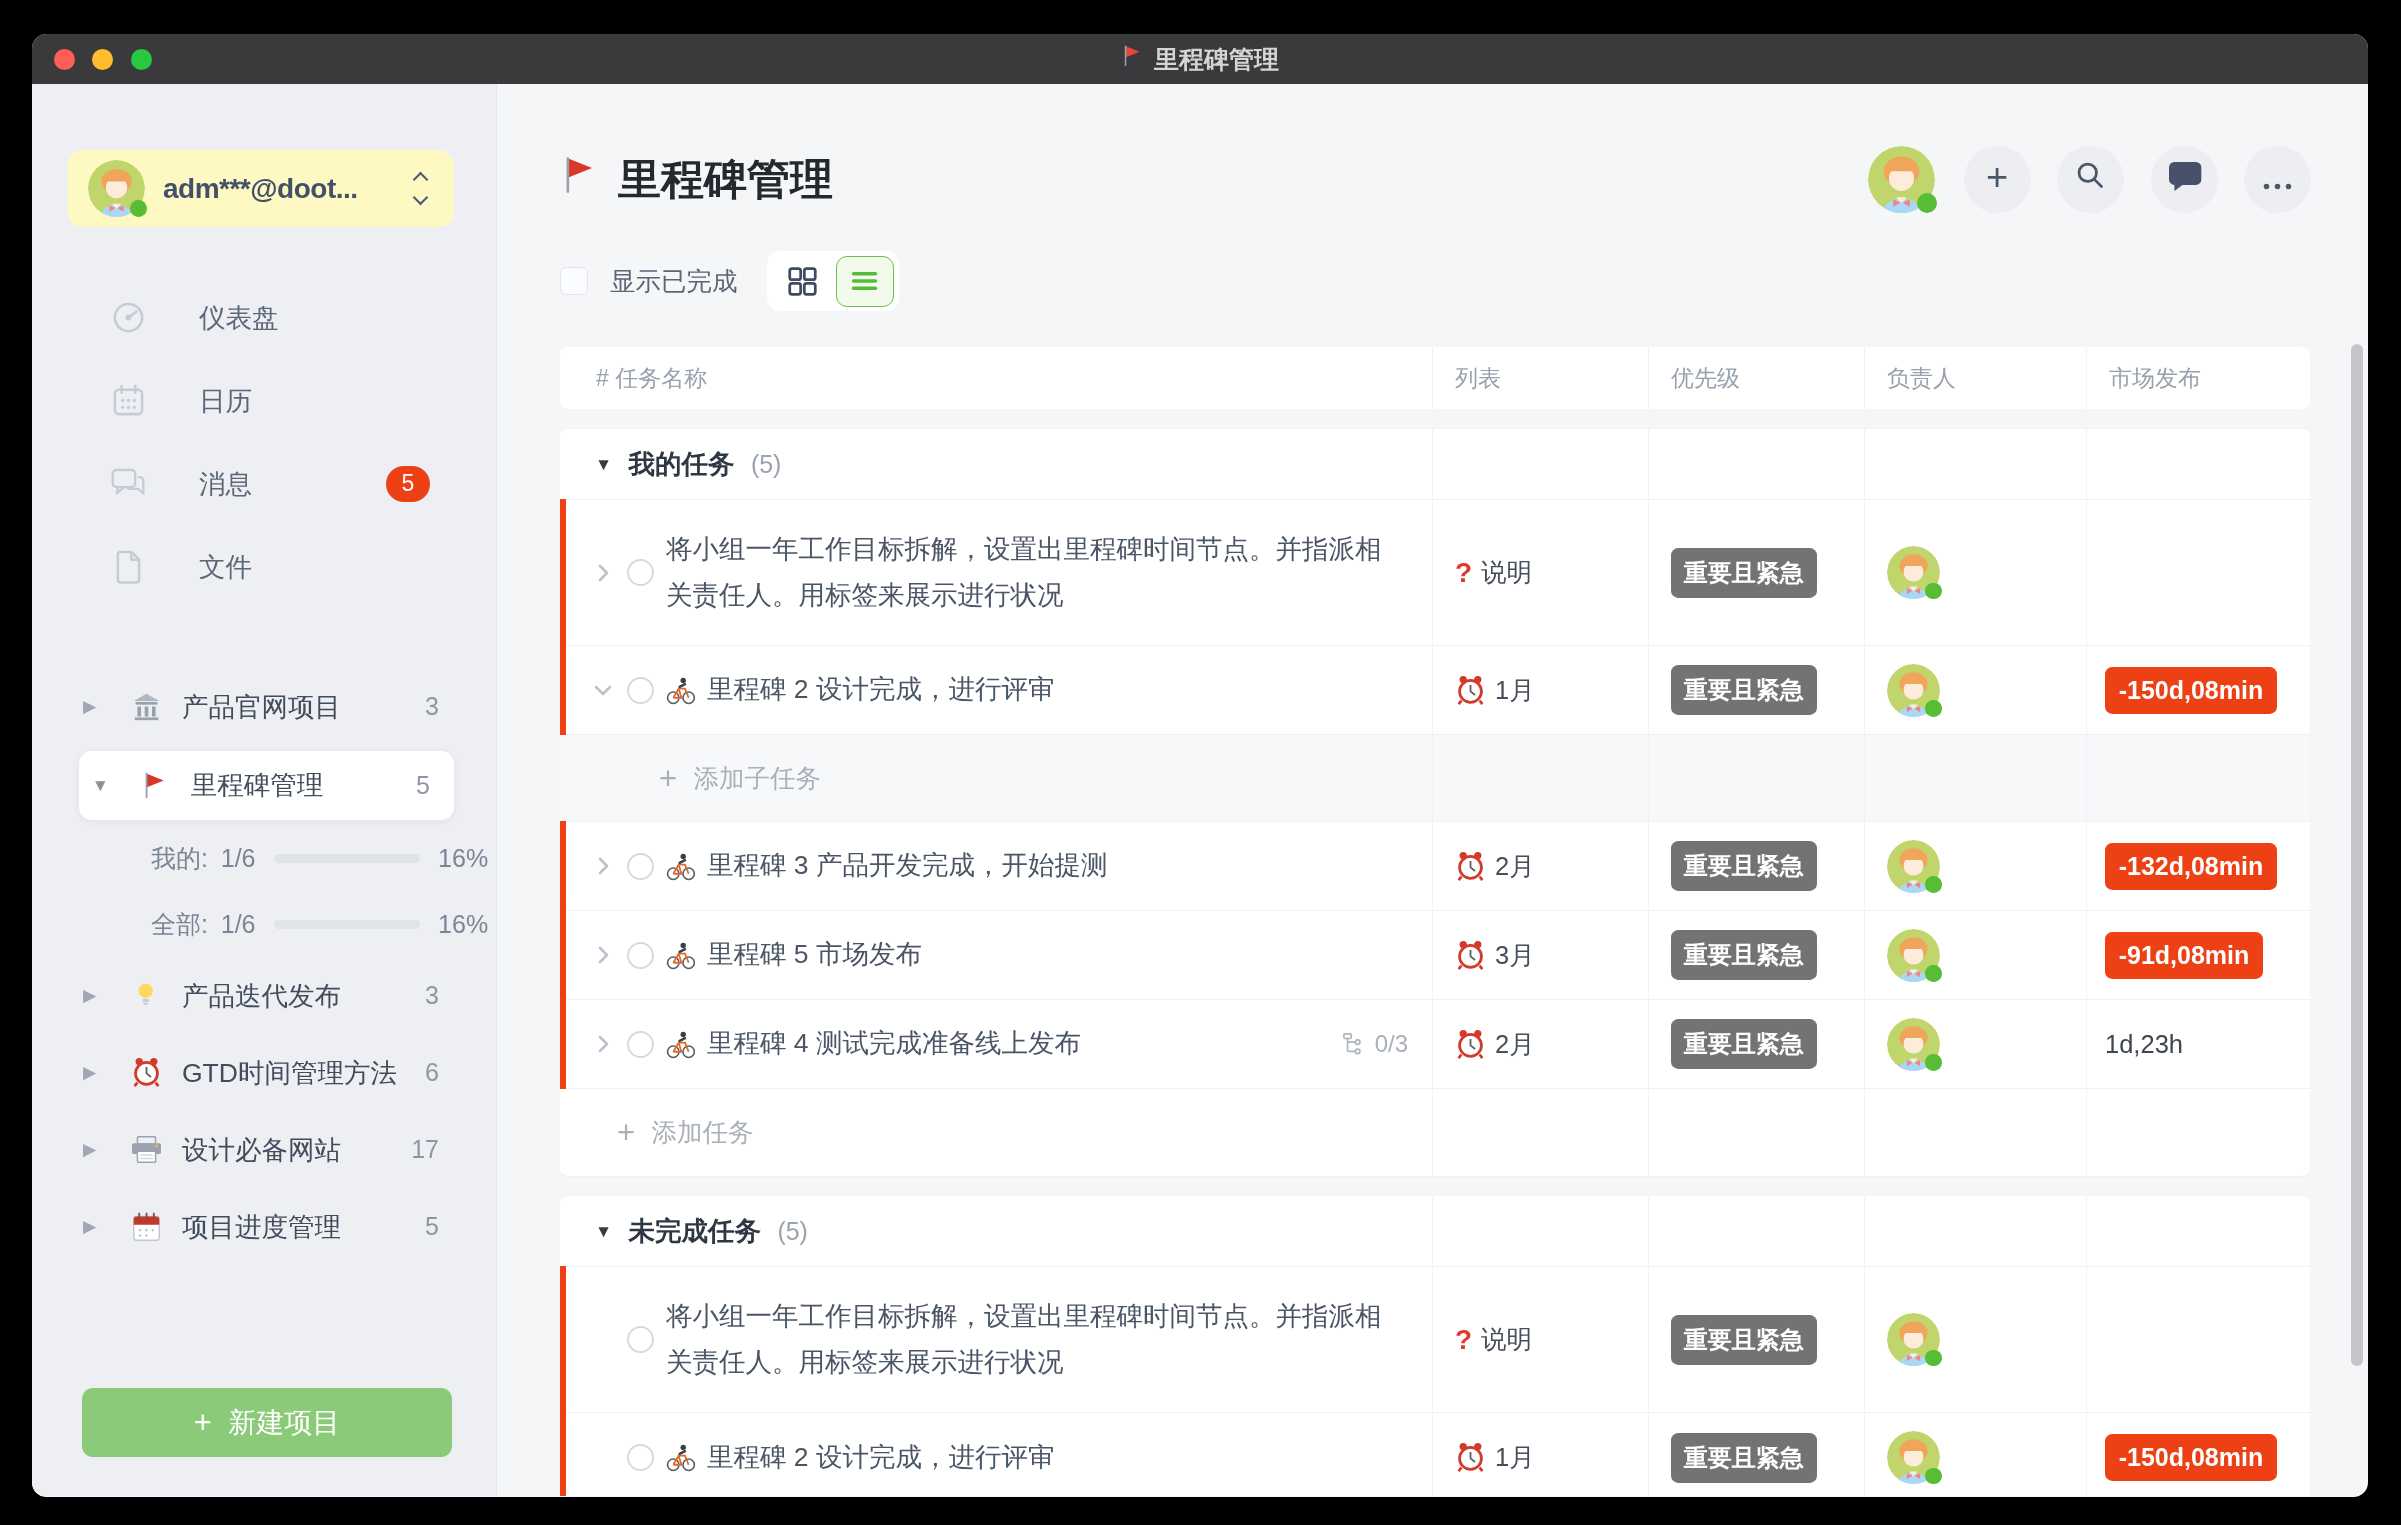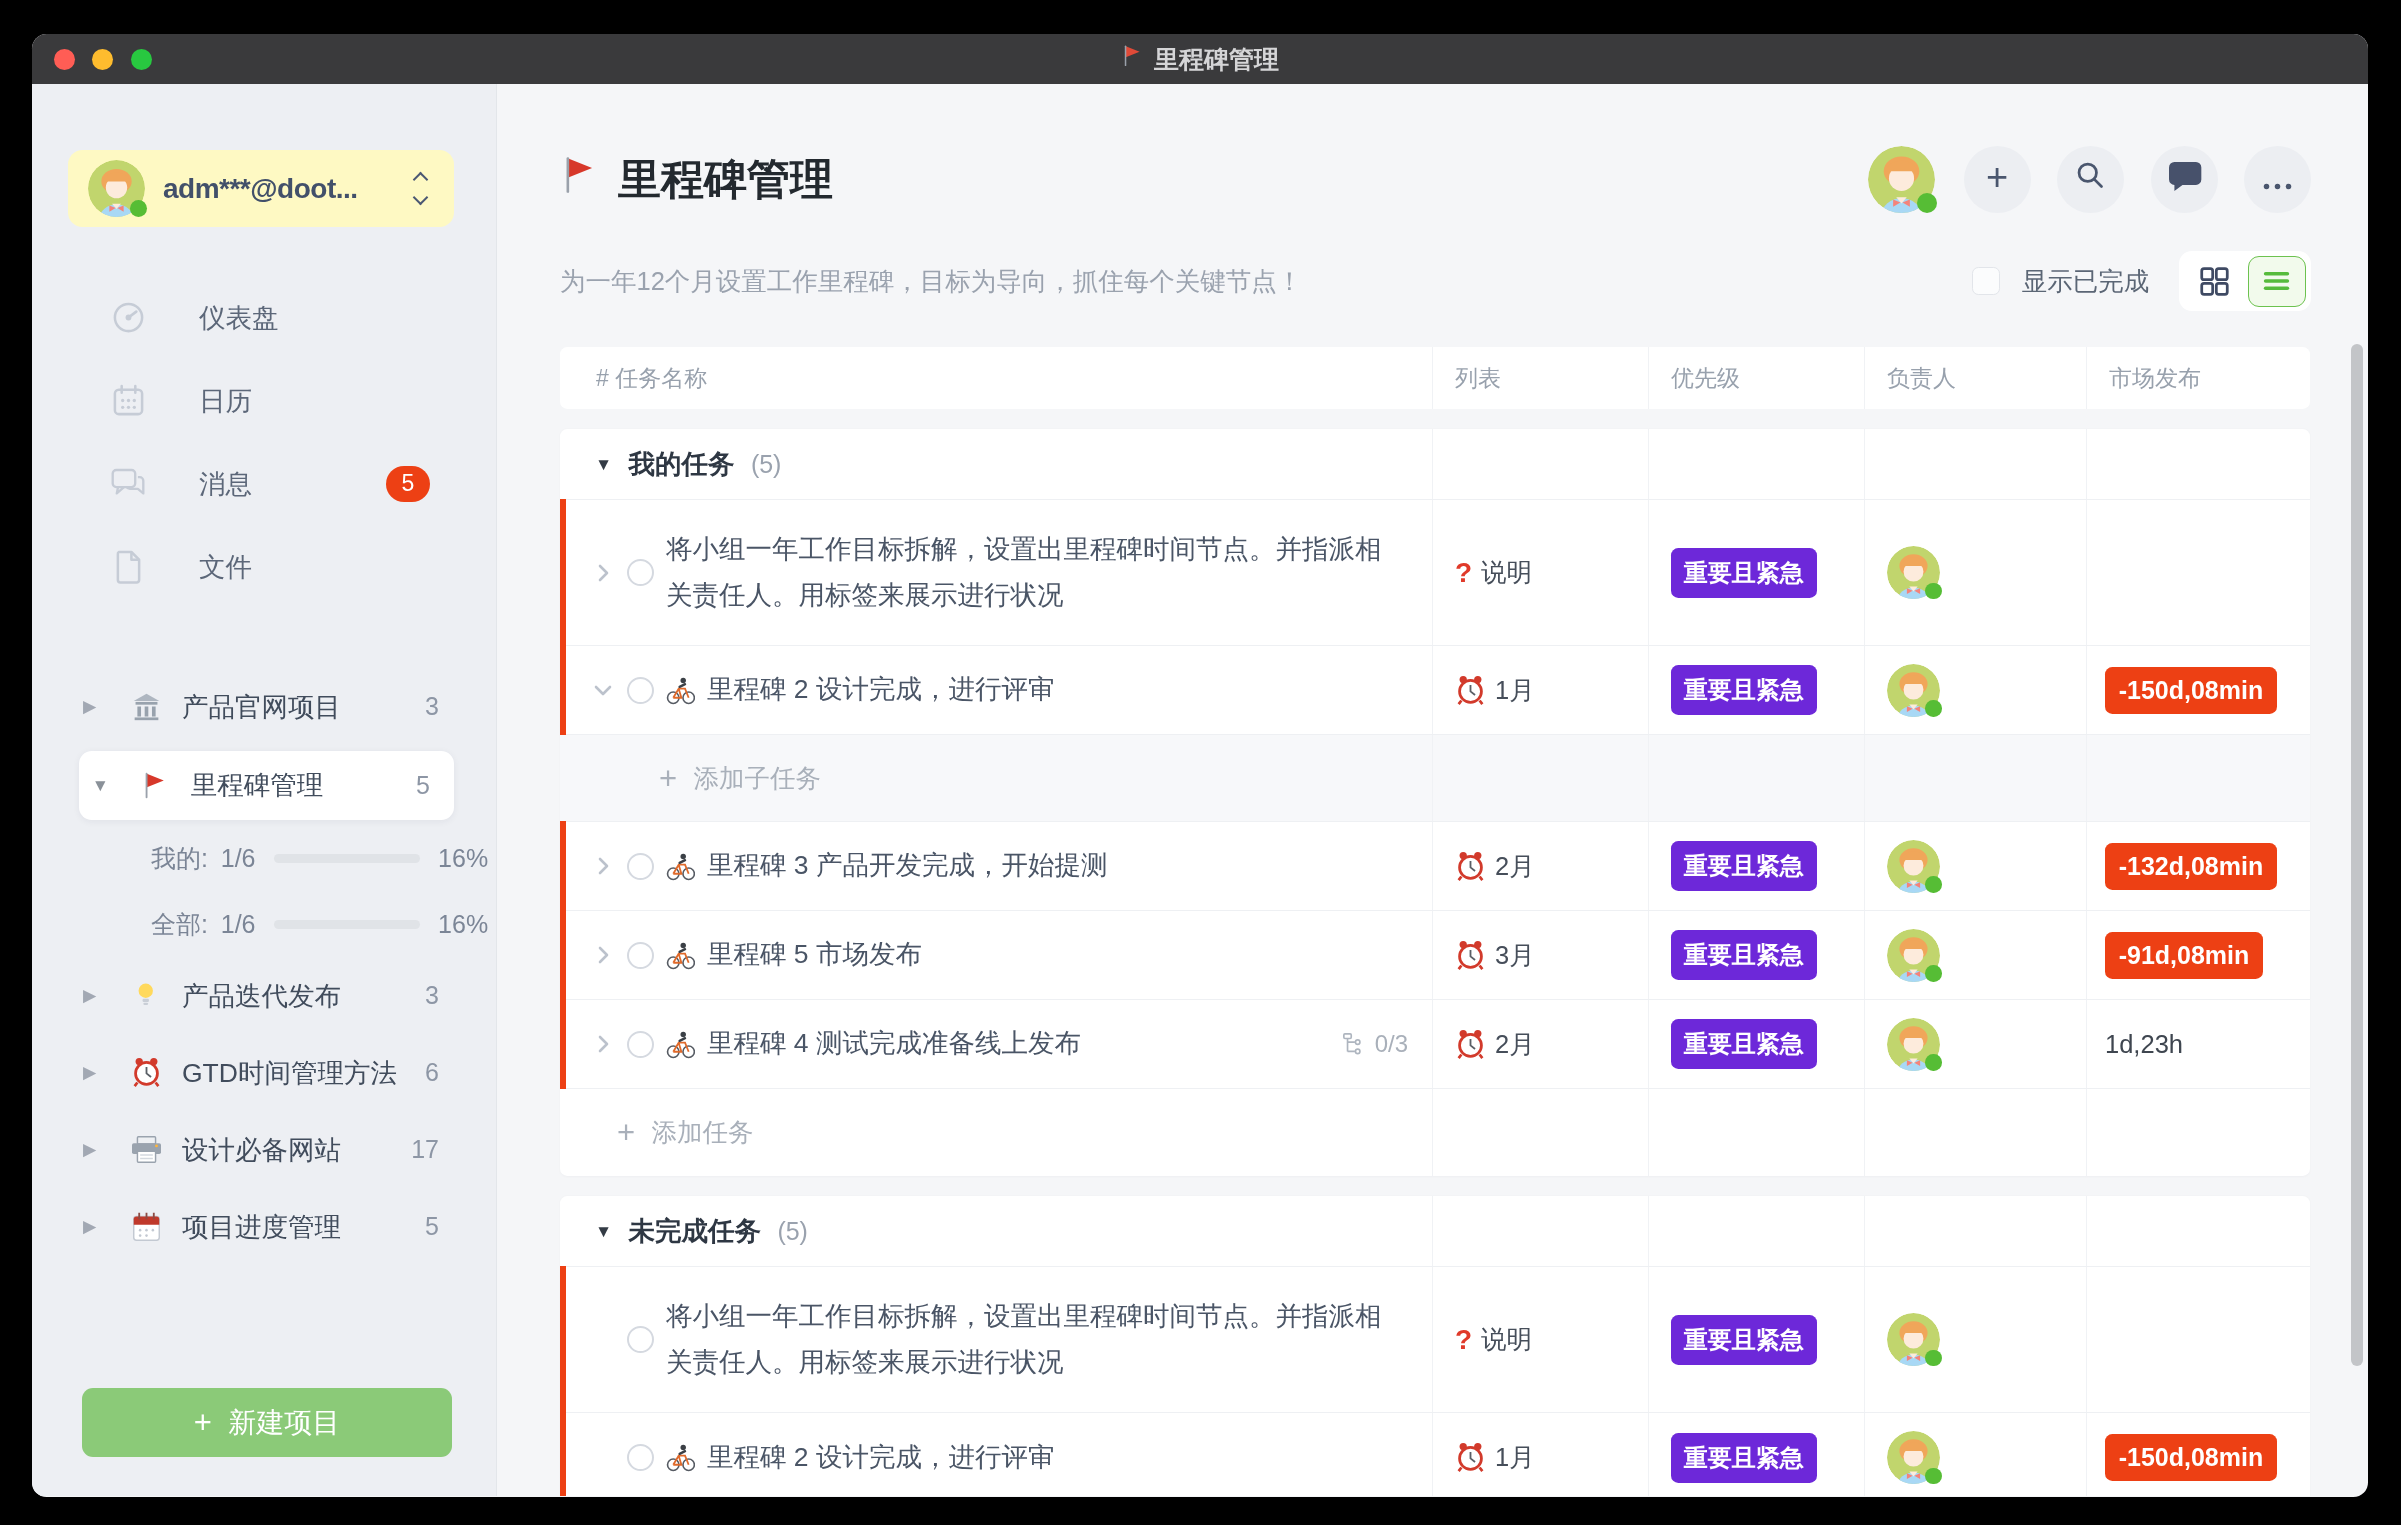--- a/index.html
+++ b/index.html
@@ -84,21 +84,21 @@
   .g-count{font-size:25px;color:#9aa2ae;}
   .name-cell{padding-left:31px;gap:12px;}
   .exp-spacer{width:24px;flex-shrink:0;}
   .exp-ic{width:24px;height:24px;flex-shrink:0;display:flex;align-items:center;justify-content:center;}
   .circle-cb{width:27px;height:27px;border:2.7px solid #d5d9e0;border-radius:50%;background:#fff;flex-shrink:0;}
   .task-title{font-size:26.5px;color:#4a5566;white-space:pre-line;line-height:1.7;}
   .subtask-ind{margin-left:auto;margin-right:24px;display:flex;align-items:center;gap:9px;
     color:#a9b0ba;font-size:24px;flex-shrink:0;}
   .list-cell{gap:9px;font-size:25.5px;color:#464e5a;}
   .q-ic{color:#e03a2a;font-weight:bold;font-size:28px;}
-  .prio{background:#6d28d9;color:#fff;font-size:24px;font-weight:bold;padding:9px 12.8px;border-radius:7.3px;white-space:nowrap;}
+  .prio{background:#737373;color:#fff;font-size:24px;font-weight:bold;padding:9px 12.8px;border-radius:7.3px;white-space:nowrap;}
   .due-badge{background:#ed4014;color:#fff;font-size:25px;font-weight:bold;padding:9px 13.7px;border-radius:7.3px;white-space:nowrap;}
   .due-plain{font-size:25.5px;color:#3f4650;}
   .add-row-label{display:flex;align-items:center;gap:16.4px;color:#a9b0ba;font-size:25.5px;}
   .plus-ic{font-size:31px;color:#a9b0ba;line-height:1;}
   .row.shaded{background:#f7f8fa;}
   .scrollbar-thumb{position:absolute;right:4.6px;top:310px;width:12px;height:1022px;background:#c3c5c8;border-radius:6.4px;}
 </style>
 </head>
 <body>
 
@@ -340,21 +340,20 @@
               <span><svg width="33" height="11" viewBox="0 0 36 12">
                   <circle cx="6" cy="6" r="3" fill="#4a566e"></circle>
                   <circle cx="18" cy="6" r="3" fill="#4a566e"></circle>
                   <circle cx="30" cy="6" r="3" fill="#4a566e"></circle>
                 </svg></span>
             </button>
         </div>
       </div>
 
       <div class="sub-row">
-        <div class="subtitle">为一年12个月设置工作里程碑，目标为导向，抓住每个关键节点！</div>
         <div class="view-controls">
           <span class="checkbox"></span>
           <span class="show-label">显示已完成</span>
           <div class="toggle">
             <span style="display:flex;">
                 <svg width="31" height="31" viewBox="0 0 34 34">
                   <rect x="3" y="3" width="12" height="12" rx="2.5" fill="none" stroke="#3f4a63" stroke-width="3"></rect>
                   <rect x="19" y="3" width="12" height="12" rx="2.5" fill="none" stroke="#3f4a63" stroke-width="3"></rect>
                   <rect x="3" y="19" width="12" height="12" rx="2.5" fill="none" stroke="#3f4a63" stroke-width="3"></rect>
                   <rect x="19" y="19" width="12" height="12" rx="2.5" fill="none" stroke="#3f4a63" stroke-width="3"></rect>

